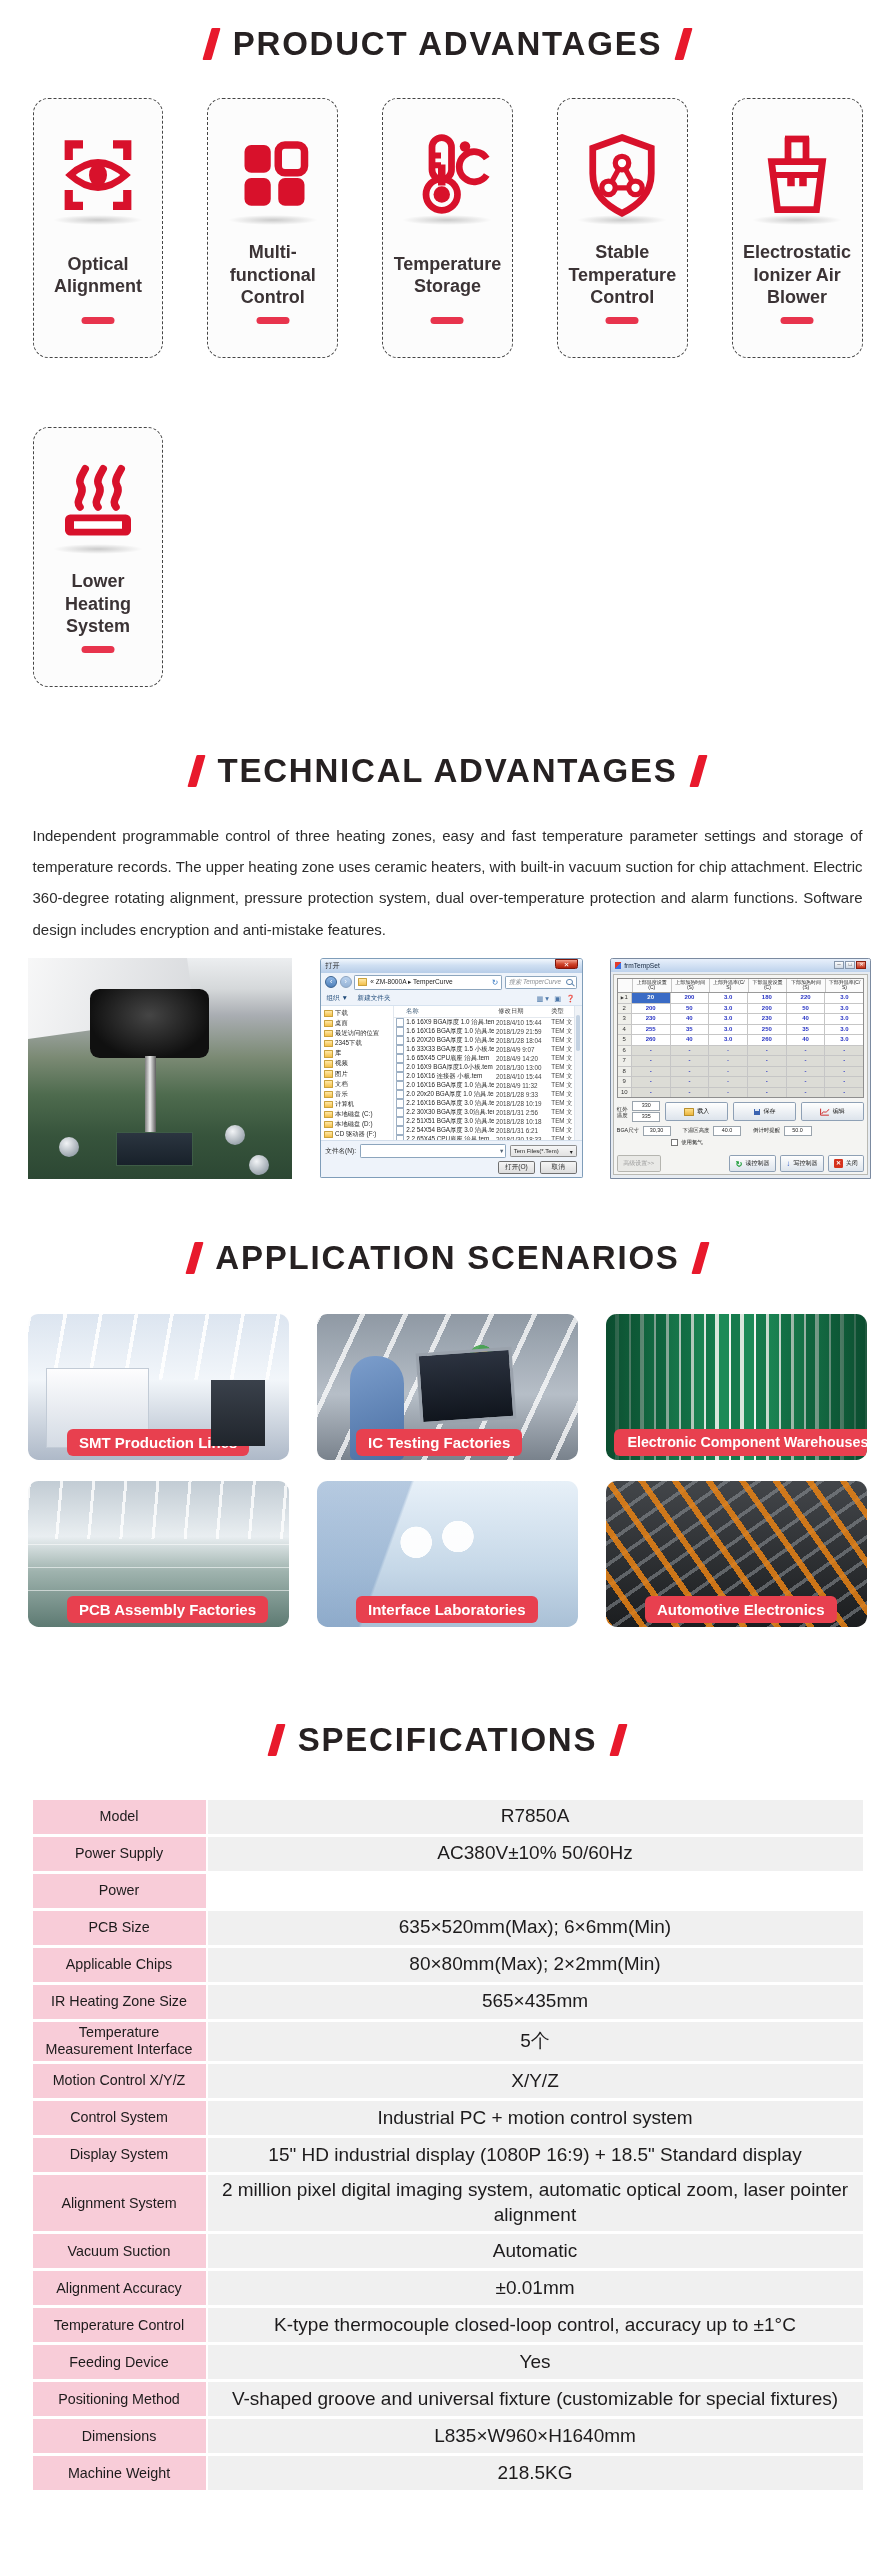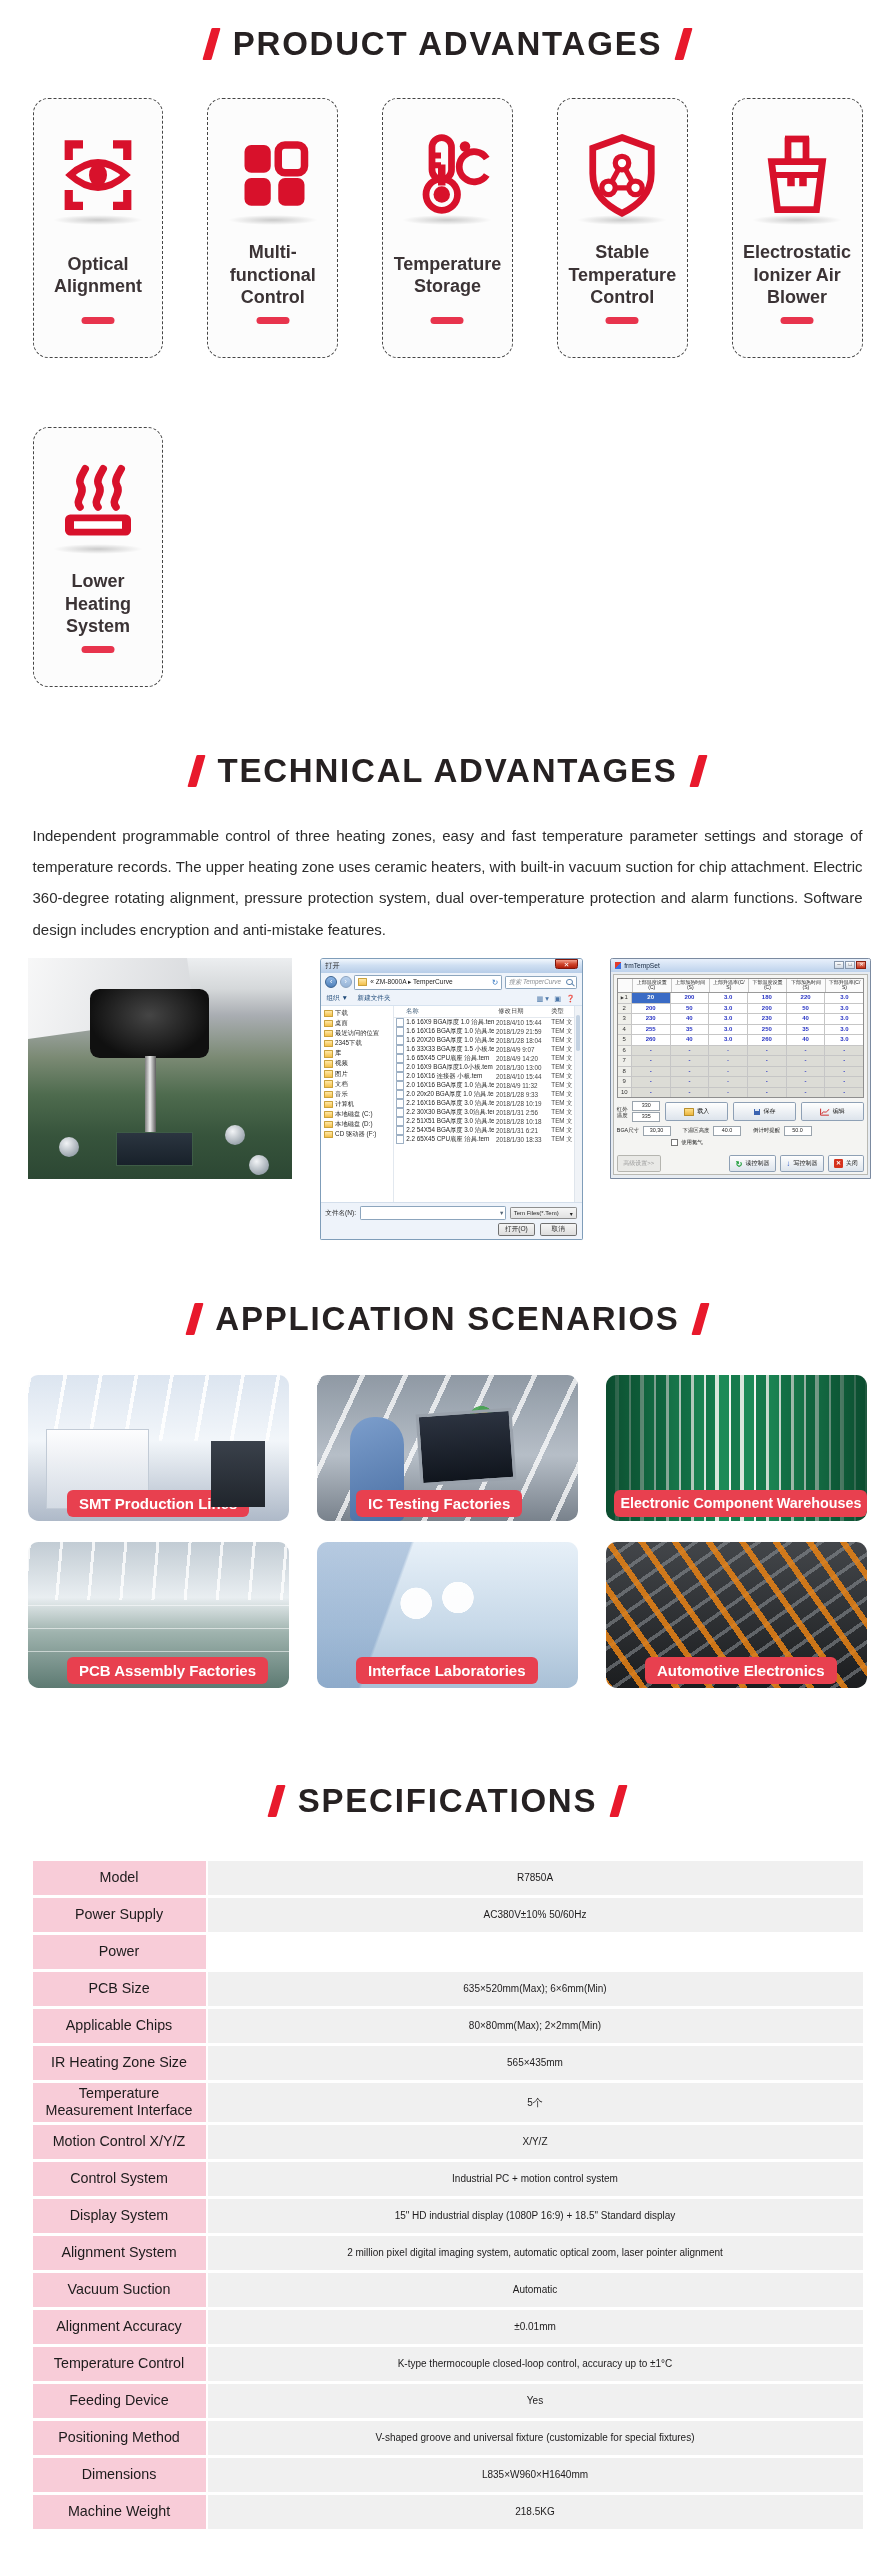--- a/index.html
+++ b/index.html
@@ -28,21 +28,21 @@
   
   .photo{width:264px;height:221px;position:relative;overflow:hidden;flex:none;
     background:linear-gradient(180deg,#eceef0 0%,#d5d8da 14%,#a9adb2 26%,#7b8a74 45%,#4e6b4e 62%,#37543c 80%,#2c4733 100%);}
   .ph-head{position:absolute;left:-24px;top:-30px;width:185px;height:101px;background:linear-gradient(115deg,#fdfdfd,#d8dadd);transform:rotate(-8deg);}
   .ph-ring{position:absolute;left:62px;top:31px;width:119px;height:69px;border-radius:9.5px;background:radial-gradient(ellipse at 50% 38%,#454545,#101010 72%);}
   .ph-rod{position:absolute;left:117px;top:98px;width:10.7px;height:81px;background:linear-gradient(90deg,#7e7e7e,#ececec 45%,#5d5d5d);}
   .ph-chip{position:absolute;left:88px;top:174px;width:75px;height:32px;background:linear-gradient(180deg,#2b3540,#18212a);border:1.8px solid #3e5c46;}
   .ph-cap{position:absolute;width:20px;height:20px;border-radius:50%;background:radial-gradient(circle at 38% 32%,#f2f4f6,#98a2ab 75%,#6d767e);}
 
   
-  .fd{width:263px;height:282px;background:#eef3fa;border:0.6px solid #7f9db9;border-radius:3px 3px 1.2px 1.2px;font-size:6.6px;color:#1e1e1e;
+  .fd{width:263px;height:220px;background:#eef3fa;border:0.6px solid #7f9db9;border-radius:3px 3px 1.2px 1.2px;font-size:6.6px;color:#1e1e1e;
       display:flex;flex-direction:column;flex:none;box-sizing:border-box;overflow:hidden;}
   .fd-title{height:14.3px;flex:none;display:flex;align-items:center;padding:0 4.8px;background:linear-gradient(#f2f7fd,#cfdff2 45%,#b7cde8);position:relative;}
   .fd-title-text{font-size:7.2px;}
   .fd-close{position:absolute;right:3.6px;top:0;width:23px;height:10px;background:linear-gradient(#f3a08c,#d0452c 50%,#b01d0a);
             border:0.6px solid #7c150b;border-radius:0 0 2.4px 2.4px;color:#fff;text-align:center;line-height:9px;font-size:6.6px;box-sizing:border-box;}
   .fd-addr{height:18px;flex:none;display:flex;align-items:center;gap:2.4px;padding:0 4.8px;}
   .nav-c{width:12px;height:12px;border-radius:50%;background:linear-gradient(#8fb7e6,#4f7fb8);border:0.6px solid #39618f;color:#fff;
          text-align:center;line-height:10.7px;font-size:7.2px;box-sizing:border-box;flex:none;}
   .nav-c.fwd{opacity:.55;}
   .fd-path{flex:1;height:13px;background:#fff;border:0.6px solid #8ca5bd;border-radius:1.2px;display:flex;align-items:center;padding:0 3px;gap:3px;min-width:0;}
@@ -122,21 +122,21 @@
   .ts-btn2.disabled{color:#9a9a9a;background:#e9e9e6;border-color:#b5b5b0;}
   .ico-read{color:#1e9e3a;font-size:8.4px;font-weight:bold;}
   .ico-write{color:#2a58c8;font-size:7.8px;font-weight:bold;}
   .ico-close{width:8.4px;height:8.4px;background:#d5311c;color:#fff;font-size:6px;line-height:8.4px;text-align:center;border-radius:1.2px;font-weight:bold;}
 
   
   .scenes{width:839px;margin:37px auto 0;display:grid;grid-template-columns:repeat(3,261px);column-gap:28px;row-gap:21px;}
   .scene{position:relative;width:261px;height:146px;border-radius:10.7px;overflow:hidden;}
   .pill{position:absolute;left:39px;bottom:3.6px;background:#e8404f;color:#fff;font-weight:bold;font-size:15px;line-height:27.5px;
         padding:0 12px;border-radius:6px;white-space:nowrap;}
-  .scene-wh .pill{left:8.4px;padding:0 6px;font-size:14.3px;}
+  .scene-wh .pill{left:8.4px;padding:0 13px;font-size:14.3px;}
   .scene-smt{background:repeating-linear-gradient(100deg,rgba(255,255,255,.9) 0 3.6px,rgba(255,255,255,0) 3.6px 35px) 0 0/100% 45% no-repeat,
              linear-gradient(180deg,#dce5f0,#f2f6fa 45%,#aeb9c8);}
   .scene-smt::before{content:"";position:absolute;left:18px;top:54px;width:101px;height:78px;background:linear-gradient(#fdfdfe,#d4dbe4);border:0.6px solid #c2cbd6;}
   .scene-smt::after{content:"";position:absolute;right:24px;top:66px;width:54px;height:66px;background:linear-gradient(#3a414b,#20252c);}
   .scene-ic{background:radial-gradient(circle at 63% 30%,rgba(200,60,40,.85) 0 4.2px,rgba(230,180,40,.85) 4.8px 8.4px,rgba(60,160,70,.85) 9px 12.5px,rgba(0,0,0,0) 13px),
             repeating-linear-gradient(115deg,rgba(255,255,255,.75) 0 4.8px,rgba(255,255,255,0) 4.8px 39px),
             linear-gradient(180deg,#8f99a4,#b6bec7 55%,#79828c);}
   .scene-ic::before{content:"";position:absolute;left:33px;top:42px;width:54px;height:104px;border-radius:24px 27.5px 4.8px 4.8px;
                     background:linear-gradient(160deg,#7c9ecc,#4a6fa3);}
   .scene-ic::after{content:"";position:absolute;left:101px;top:36px;width:90px;height:66px;background:linear-gradient(#2c3340,#10151d);
@@ -154,21 +154,21 @@
   .scene-auto{background:repeating-linear-gradient(55deg,rgba(232,130,20,.85) 0 6px,rgba(232,130,20,0) 6px 27.5px),
               repeating-linear-gradient(-35deg,rgba(150,155,160,.5) 0 3.6px,rgba(150,155,160,0) 3.6px 18px),
               linear-gradient(180deg,#43464a,#1b1d1f);}
 
   
   .spec-table{width:830px;margin:41px auto 0;display:flex;flex-direction:column;gap:3px;padding-bottom:16.7px;}
   .spec-row{display:flex;gap:2px;}
   .spec-label{width:173px;flex:none;background:#f8ccd8;display:flex;align-items:center;justify-content:center;text-align:center;
               font-size:14.3px;color:#1d1b1c;min-height:34px;padding:2.4px 7.2px;box-sizing:border-box;line-height:1.2;}
   .spec-value{flex:1;background:#f0f0f0;display:flex;align-items:center;justify-content:center;text-align:center;
-              font-size:10px;color:#1d1b1c;min-height:34px;padding:3.6px 12px;box-sizing:border-box;line-height:1.3;}
+              font-size:19px;color:#1d1b1c;min-height:34px;padding:3.6px 12px;box-sizing:border-box;line-height:1.3;}
 
   
   .mt-head1{margin-top:25px;}
   .mt-head2{margin-top:65px;}
   .mt-head3{margin-top:60px;}
   .mt-head4{margin-top:94px;}
 </style>
 </head>
 <body>
 

